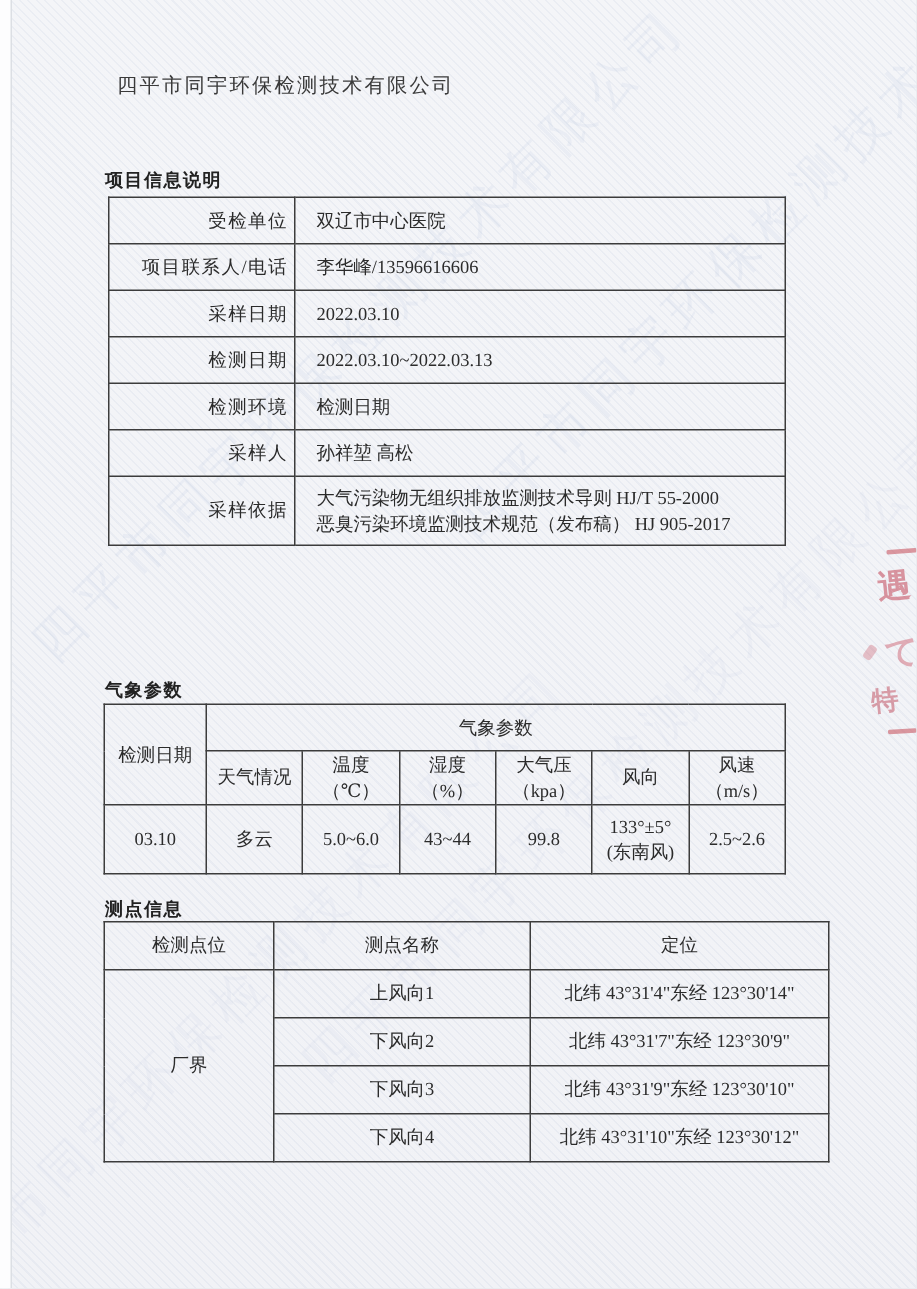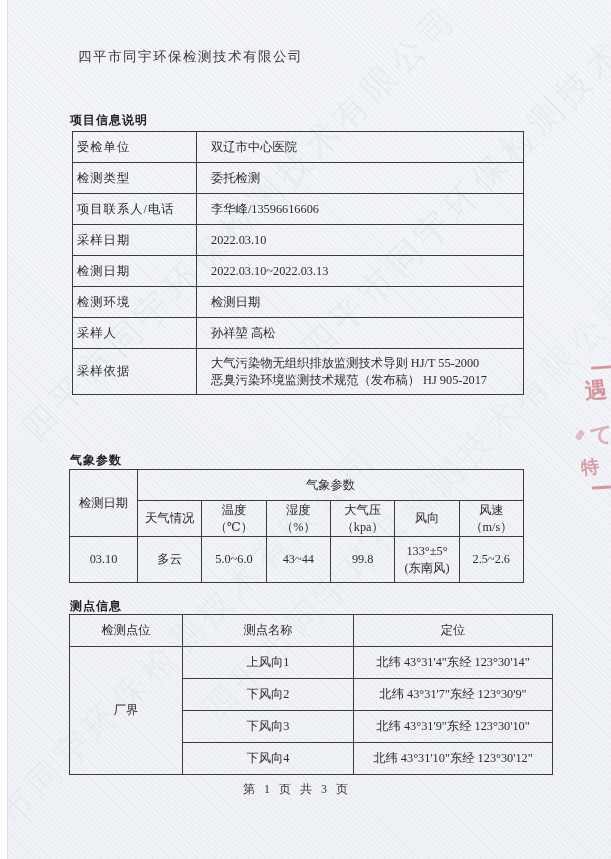--- a/index.html
+++ b/index.html
@@ -26,21 +26,21 @@
   
   .sec-title{position:absolute;font-size:12px;font-weight:bold;letter-spacing:1px;color:#222;}
   #t1-title{left:70px;top:112px;}
   #t2-title{left:70px;top:452px;}
   #t3-title{left:70px;top:598px;}
   
   table{border-collapse:collapse;table-layout:fixed;font-size:12.3px;color:#2b2b2b;}
   td{border:1px solid #3c3c3c;padding:0 4px;overflow:hidden;}
   .tbl{position:absolute;}
   #table1{left:72px;top:131px;width:452px;}
-  #table1 td.lbl{width:115px;text-align:left;letter-spacing:1px;font-family:Liberation Serif, serif;}
+  #table1 td.lbl{width:115px;text-align:right;letter-spacing:1px;font-family:Liberation Serif, serif;}
   #table1 td.val{text-align:left;padding-left:14px;}
   #table1 tr{height:31px;}
   #table1 tr.tall{height:46px;}
   #table2{left:69px;top:469px;width:455px;}
   #table2 td{text-align:center;}
   #table2 tr.h1{height:31px;}
   #table2 tr.h2{height:36px;}
   #table2 tr.d{height:46px;}
   #table3{left:69px;top:614px;width:456px;border-radius:32px;}
   #table3 td{text-align:center;}
@@ -71,24 +71,20 @@
   <div class="edge-strip"></div>
 
   <div class="company">四平市同宇环保检测技术有限公司</div>
 
   <div class="sec-title" id="t1-title">项目信息说明</div>
   <table class="tbl" id="table1">
     <tbody>
         <tr>
       <td class="lbl">受检单位</td>
       <td class="val">双辽市中心医院</td>
-    </tr>
-    <tr>
-      <td class="lbl">检测类型</td>
-      <td class="val">委托检测</td>
     </tr>
     <tr>
       <td class="lbl">项目联系人/电话</td>
       <td class="val">李华峰/13596616606</td>
     </tr>
     <tr>
       <td class="lbl">采样日期</td>
       <td class="val">2022.03.10</td>
     </tr>
     <tr>
@@ -164,21 +160,20 @@
       <td>下风向3</td>
       <td>北纬 43°31'9"东经 123°30'10"</td>
     </tr>
     <tr>
       <td>下风向4</td>
       <td>北纬 43°31'10"东经 123°30'12"</td>
     </tr>
   </tbody>
     </table>
 
-  <div class="footer">第 1 页 共 3 页</div>
 
   <div class="stamp-bar" id="stamp-bar-top"></div>
   <div class="stamp-frag" id="stamp-f1">遇</div>
   <div class="stamp-dot"></div>
   <div class="stamp-frag" id="stamp-f2">て</div>
   <div class="stamp-frag" id="stamp-f3">特</div>
   <div class="stamp-bar" id="stamp-bar-bot"></div>
 
 </div>
 

